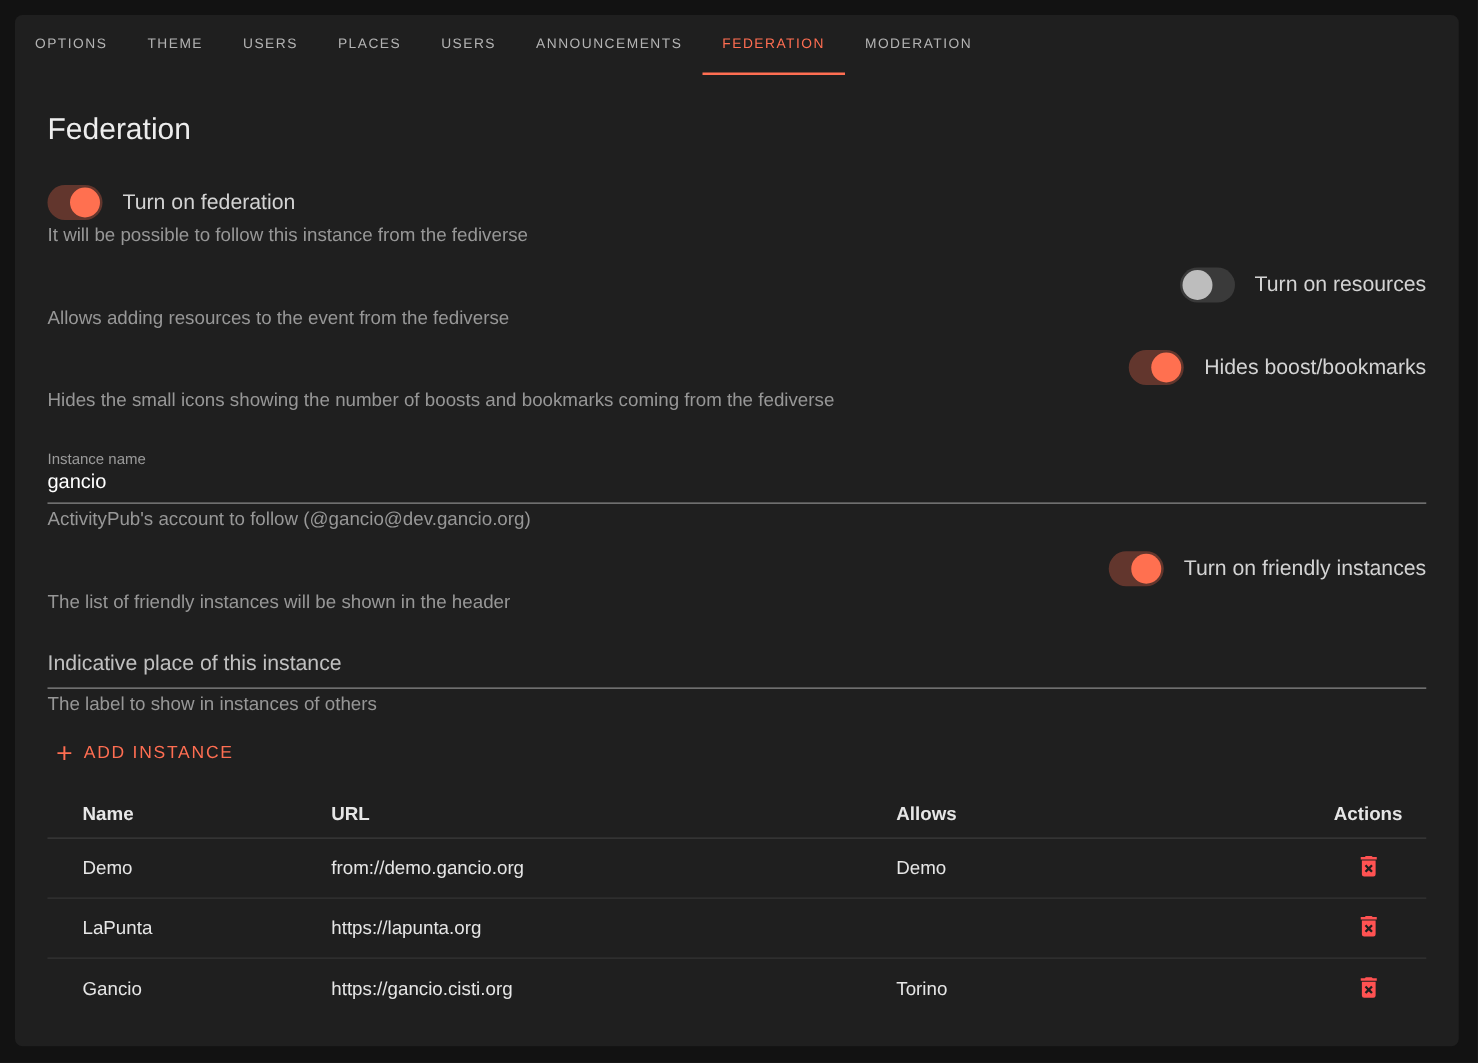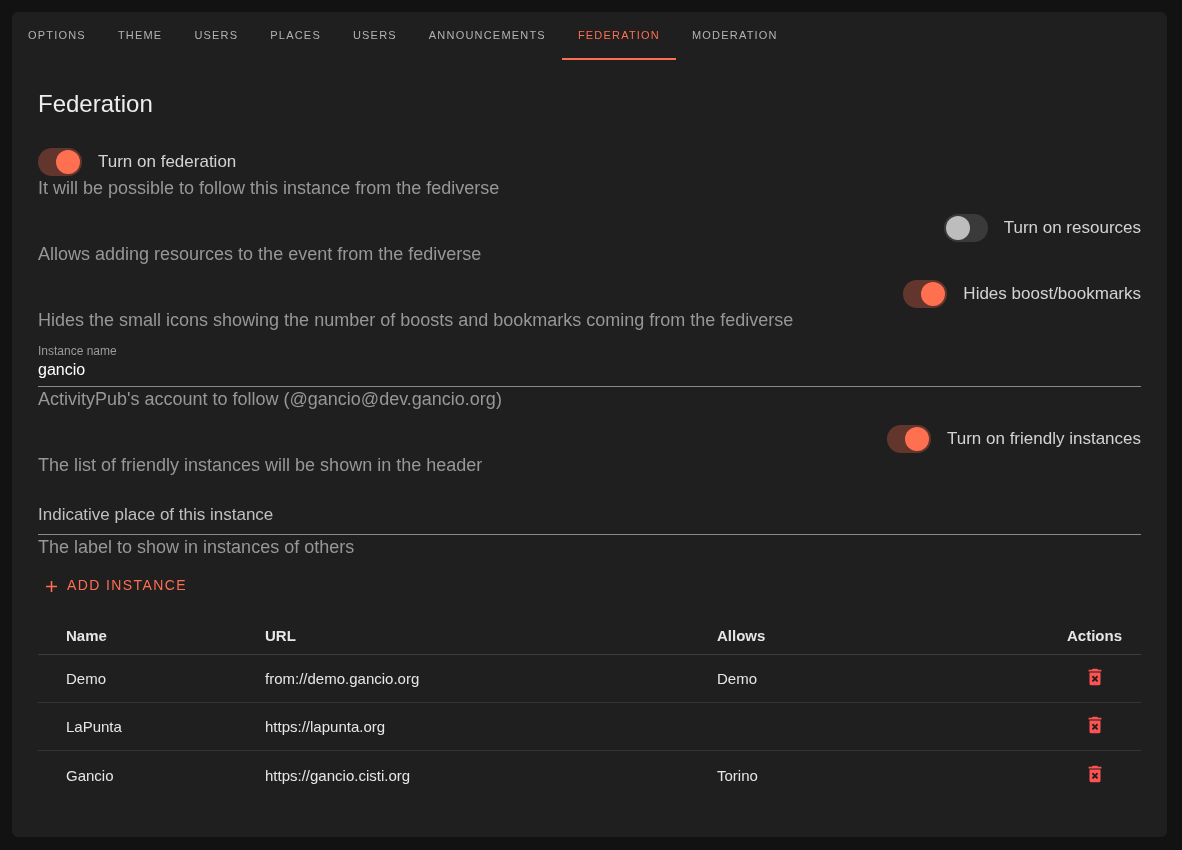--- a/index.html
+++ b/index.html
@@ -77,26 +77,26 @@
   .switch.on .thumb{right:2px;background:#ff7050;}
   .switch.off{background:#3a3a3a;}
   .switch.off .thumb{left:2px;background:#bdbdbd;}
   .switch-label{
     margin-left:16px;
     font-size:17px;
     color:#d3d3d3;
   }
   .hint{
     margin-top:5px;
-    font-size:18px;
+    font-size:15px;
     line-height:15px;
     color:#979797;
   }
   
-  .field{margin-top:16px;}
+  .field{margin-top:32px;}
   .field-label{
     font-size:12px;
     line-height:14px;
     color:#9b9b9b;
   }
   .field input{
     display:block;
     width:100%;
     background:transparent;
     border:none;

